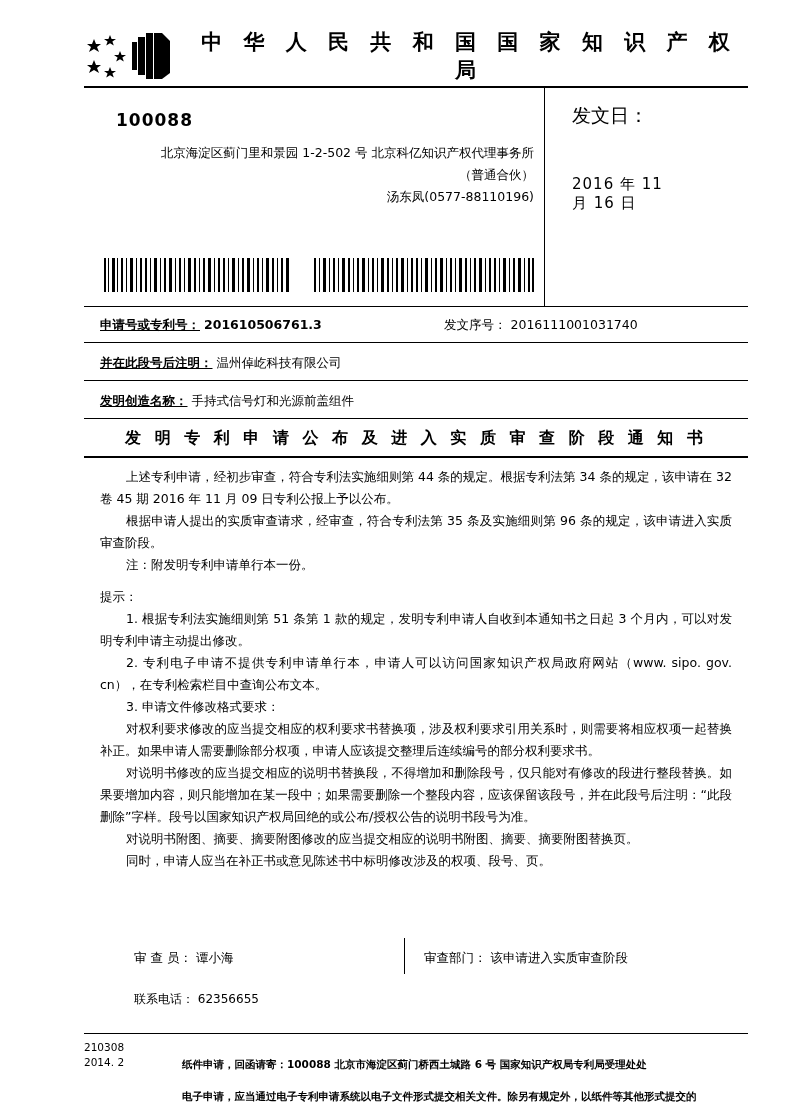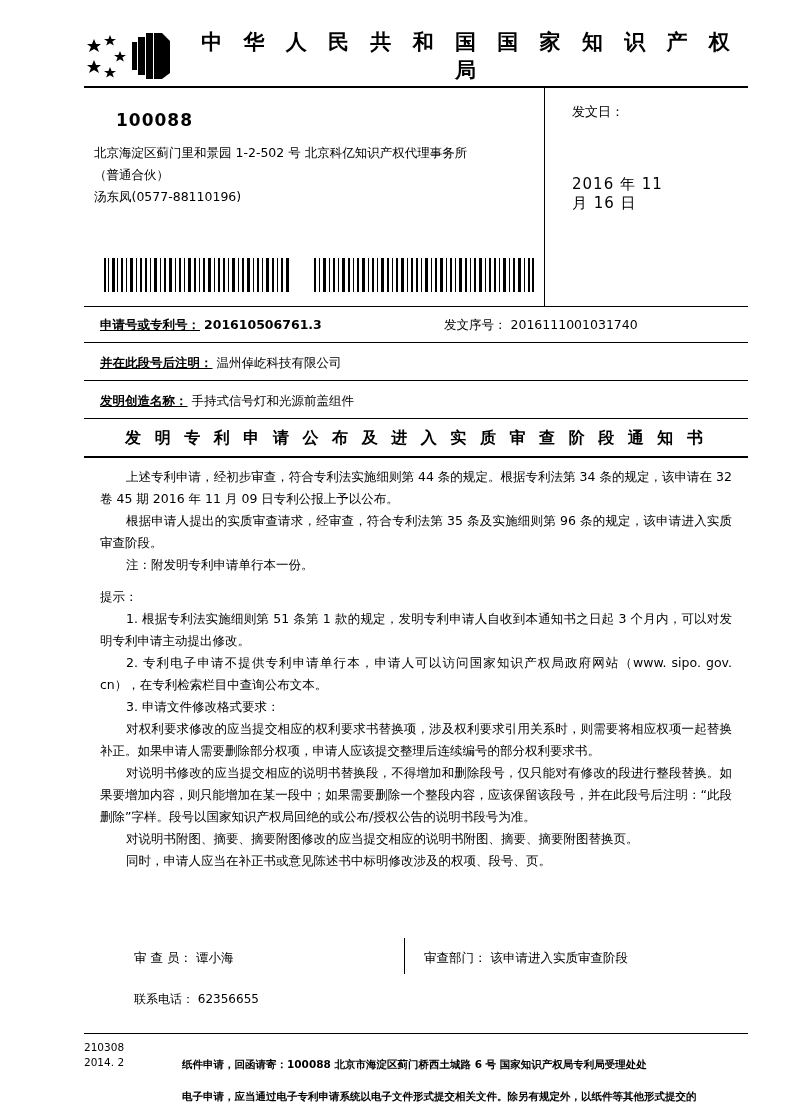--- a/index.html
+++ b/index.html
@@ -72,32 +72,32 @@
     top: 110px;
     font-size: 17px;
     font-weight: bold;
     letter-spacing: 1px;
   }
   .addr {
     position: absolute;
     left: 78px;
     top: 142px;
     width: 440px;
-    text-align: left;
+    text-align: right;
     font-size: 12.5px;
     line-height: 22px;
   }
   .addr div { white-space: nowrap; }
 
   
   .date-label {
     position: absolute;
     left: 556px;
     top: 103px;
-    font-size: 13px;
+    font-size: 19px;
     text-align: right;
   }
   .date-value {
     position: absolute;
     left: 556px;
     top: 175px;
     font-size: 15px;
     letter-spacing: 1px;
   }
 

